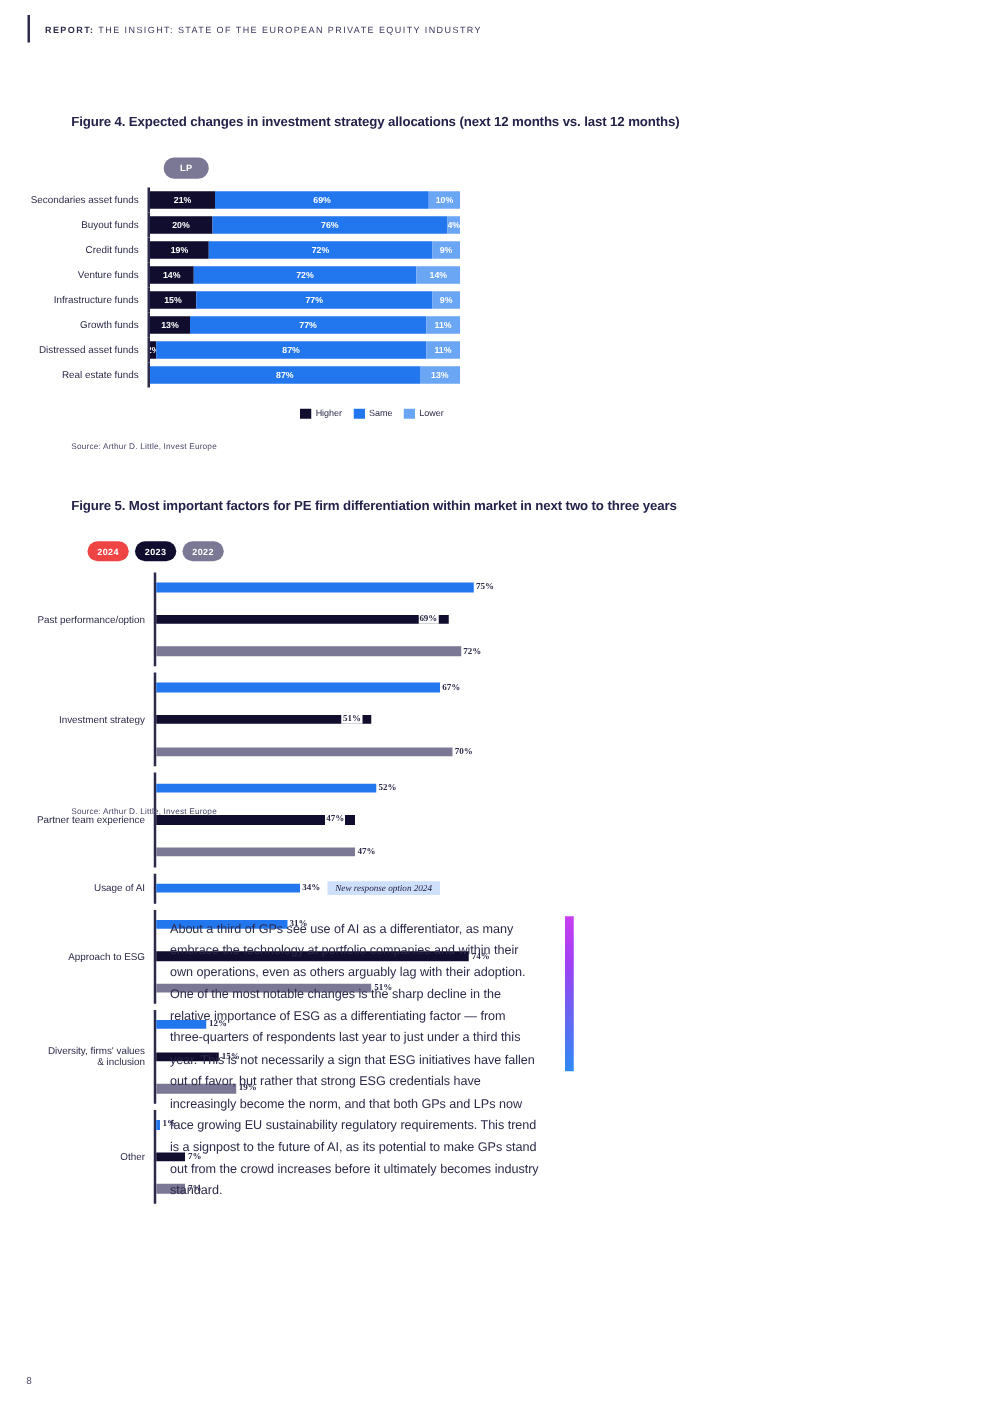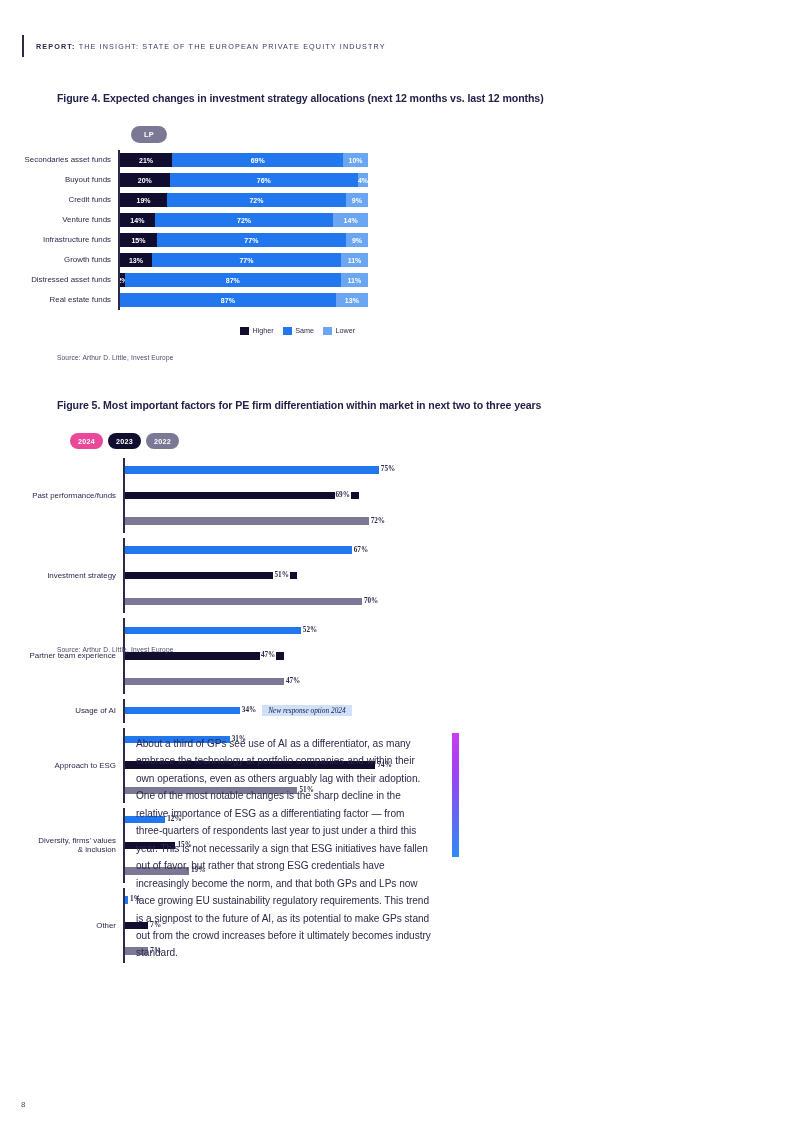--- a/index.html
+++ b/index.html
@@ -14,21 +14,20 @@
     overflow: hidden;
   }
 
   
   .page-header {
     position: absolute;
     left: 22px; top: 12px;
     display: flex;
     align-items: center;
     height: 22px;
-    margin-top: 23px;
   }
   .header-rule {
     width: 2px;
     height: 22px;
     background: #2b2a4a;
     margin-right: 12px;
   }
   .header-text {
     font-size: 7.2px;
     letter-spacing: 1.15px;
@@ -342,28 +341,28 @@
       <span class="lg-swatch" style="background: rgb(107, 166, 245);"></span>
       <span>Lower</span>
     </div>
   </div>
 
 <div class="source-note" style="left:57px; top:354px;">Source: Arthur D. Little, Invest Europe</div>
 
 <div class="fig-title" style="left:57px; top:399px;">Figure 5. Most important factors for PE firm differentiation within market in next two to three years</div>
 
 <div class="f5-legend">
-    <div class="pill year-pill" style="background: #ec4899;">2024</div>
+    <div class="pill year-pill" style="background: #ef4444;">2024</div>
     <div class="pill year-pill" style="background: rgb(16, 13, 46);">2023</div>
     <div class="pill year-pill" style="background: rgb(123, 120, 149);">2022</div>
   </div>
 
 <div id="fig5">
     <div class="f5-group">
-      <div class="f5-label">Past performance/funds</div>
+      <div class="f5-label">Past performance/option</div>
       <div class="f5-axis"></div>
       <div class="f5-bars">
         <div class="f5-bar-row">
           <div class="f5-bar b-2024" style="width: 254.25px;"></div>
           <div class="f5-val">75%</div>
         </div>
         <div class="f5-bar-row">
           <div class="f5-bar b-2023" style="width: 233.91px;"></div>
           <div class="f5-val inside">69%</div>
         </div>

